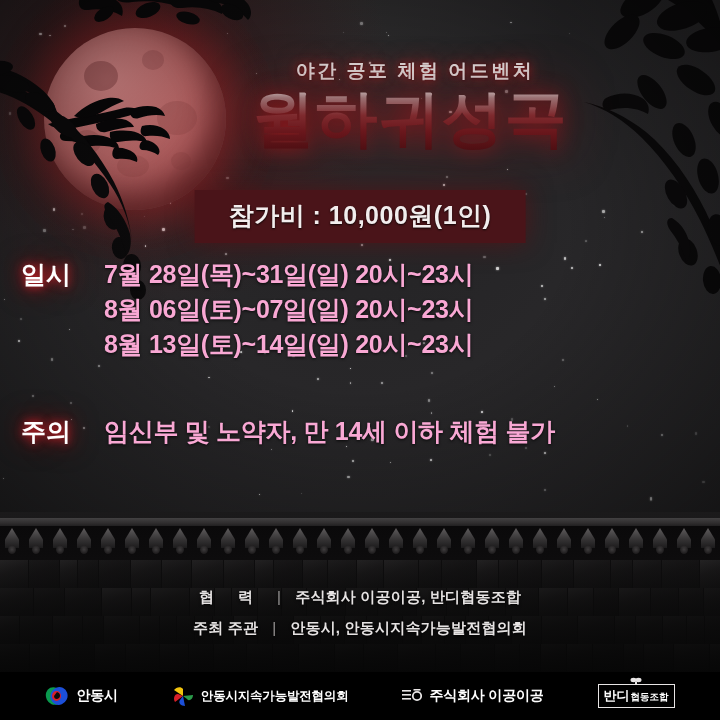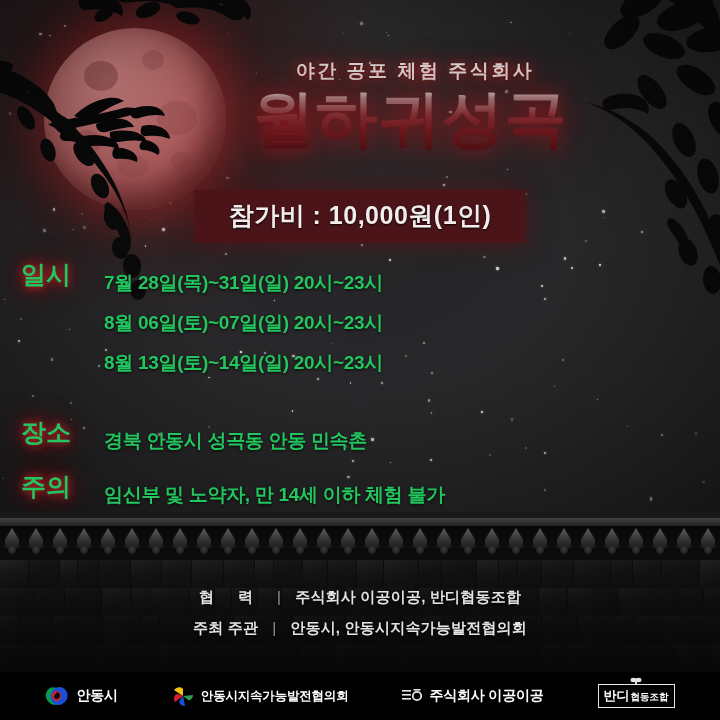--- a/index.html
+++ b/index.html
@@ -83,27 +83,26 @@
   .price-banner span{
     font-size:25px;font-weight:700;color:#f2eded;letter-spacing:.5px;
     text-shadow:0 1px 2px rgba(0,0,0,.85);
   }
 
   
   .details{position:absolute;left:0;top:258px;width:720px;}
   .row{display:flex;align-items:flex-start;margin-bottom:2px;}
   .lbl{
     width:92px;flex:0 0 92px;text-align:center;
-    font-size:25px;font-weight:700;color:#22c55e;
+    font-size:25px;font-weight:700;color:#ffffff;
     text-shadow:0 0 8px rgba(210,36,42,1),0 0 18px rgba(170,20,26,.95),0 0 30px rgba(120,10,16,.8);
   }
   .val{
-    margin-left:12px;font-size:19px;font-weight:700;color:#22c55e;letter-spacing:-.3px;
+    margin-left:12px;font-size:25px;font-weight:700;color:#f9a8d4;letter-spacing:-.3px;
     text-shadow:0 1px 3px rgba(0,0,0,.8);
-    margin-top:12px;
   }
   .row.sub .lbl{visibility:hidden;}
   .gap-lg{height:38px;}
   .gap-sm{height:14px;}
 
   
   .wall{
     position:absolute;left:0;top:512px;width:720px;height:160px;
     background:linear-gradient(180deg,#1b1a1b 0%,#161516 40%,#121112 100%);
     overflow:hidden;
@@ -387,21 +386,21 @@
       <ellipse cx="232" cy="250" rx="16" ry="10" transform="rotate(80 232 250)"></ellipse>
       <ellipse cx="202" cy="272" rx="14" ry="9" transform="rotate(70 202 272)"></ellipse>
       <ellipse cx="226" cy="300" rx="14" ry="9" transform="rotate(84 226 300)"></ellipse>
       <path d="M120 118 C132 112 146 112 156 118 C162 122 164 128 162 134 C152 128 138 126 124 130 C116 132 114 122 120 118 Z"></path>
       <path d="M186 238 C196 244 202 254 204 266 C205 274 203 280 200 282 C198 272 192 260 184 250 C180 244 180 238 186 238 Z"></path>
     </g>
   </svg>
 
   <div class="sky-vignette"></div>
 
-  <div class="tagline">야간 공포 체험 주식회사</div>
+  <div class="tagline">야간 공포 체험 어드벤처</div>
 
   <div class="title-row">
     <div class="title-main">월하귀성곡</div>
   </div>
 
   <div class="price-banner">
     <span>참가비 : 10,000원(1인)</span>
   </div>
 
   <div class="details" id="details">
@@ -411,24 +410,20 @@
       </div>
       <div class="row sub">
         <div class="lbl">일시</div>
         <div class="val">8월 06일(토)~07일(일) 20시~23시</div>
       </div>
       <div class="row sub">
         <div class="lbl">일시</div>
         <div class="val">8월 13일(토)~14일(일) 20시~23시</div>
       </div>
       <div class="gap-lg"></div>
-      <div class="row">
-        <div class="lbl">장소</div>
-        <div class="val">경북 안동시 성곡동 안동 민속촌</div>
-      </div>
       <div class="gap-sm"></div>
       <div class="row">
         <div class="lbl">주의</div>
         <div class="val">임신부 및 노약자, 만 14세 이하 체험 불가</div>
       </div>
     </div>
 
   <div class="wall">
     <div class="roof-line"></div>
     <div class="roof-tiles" id="roof-tiles">

